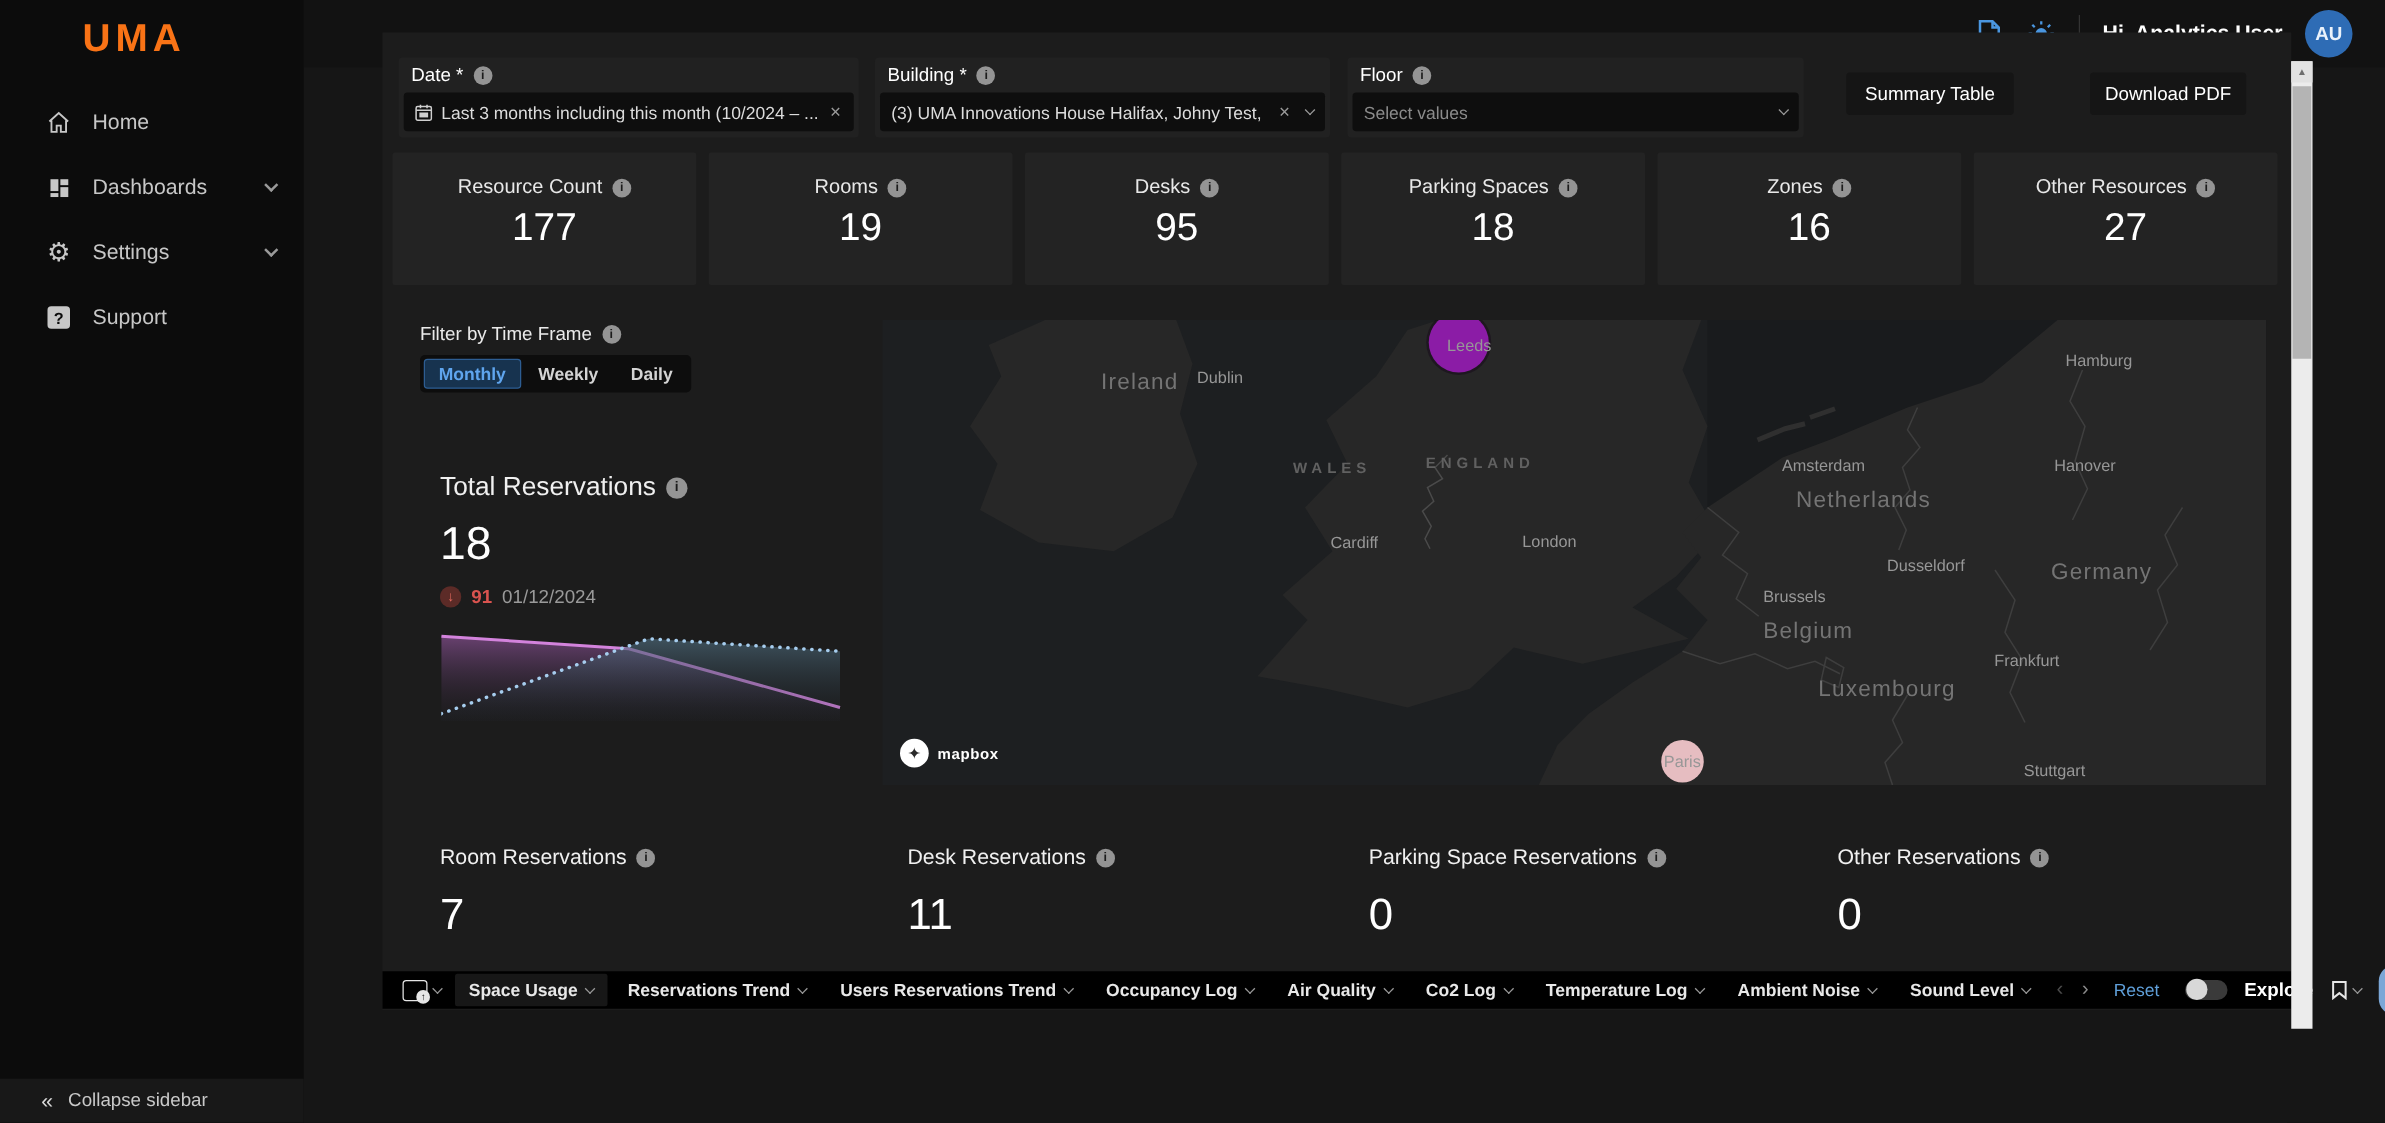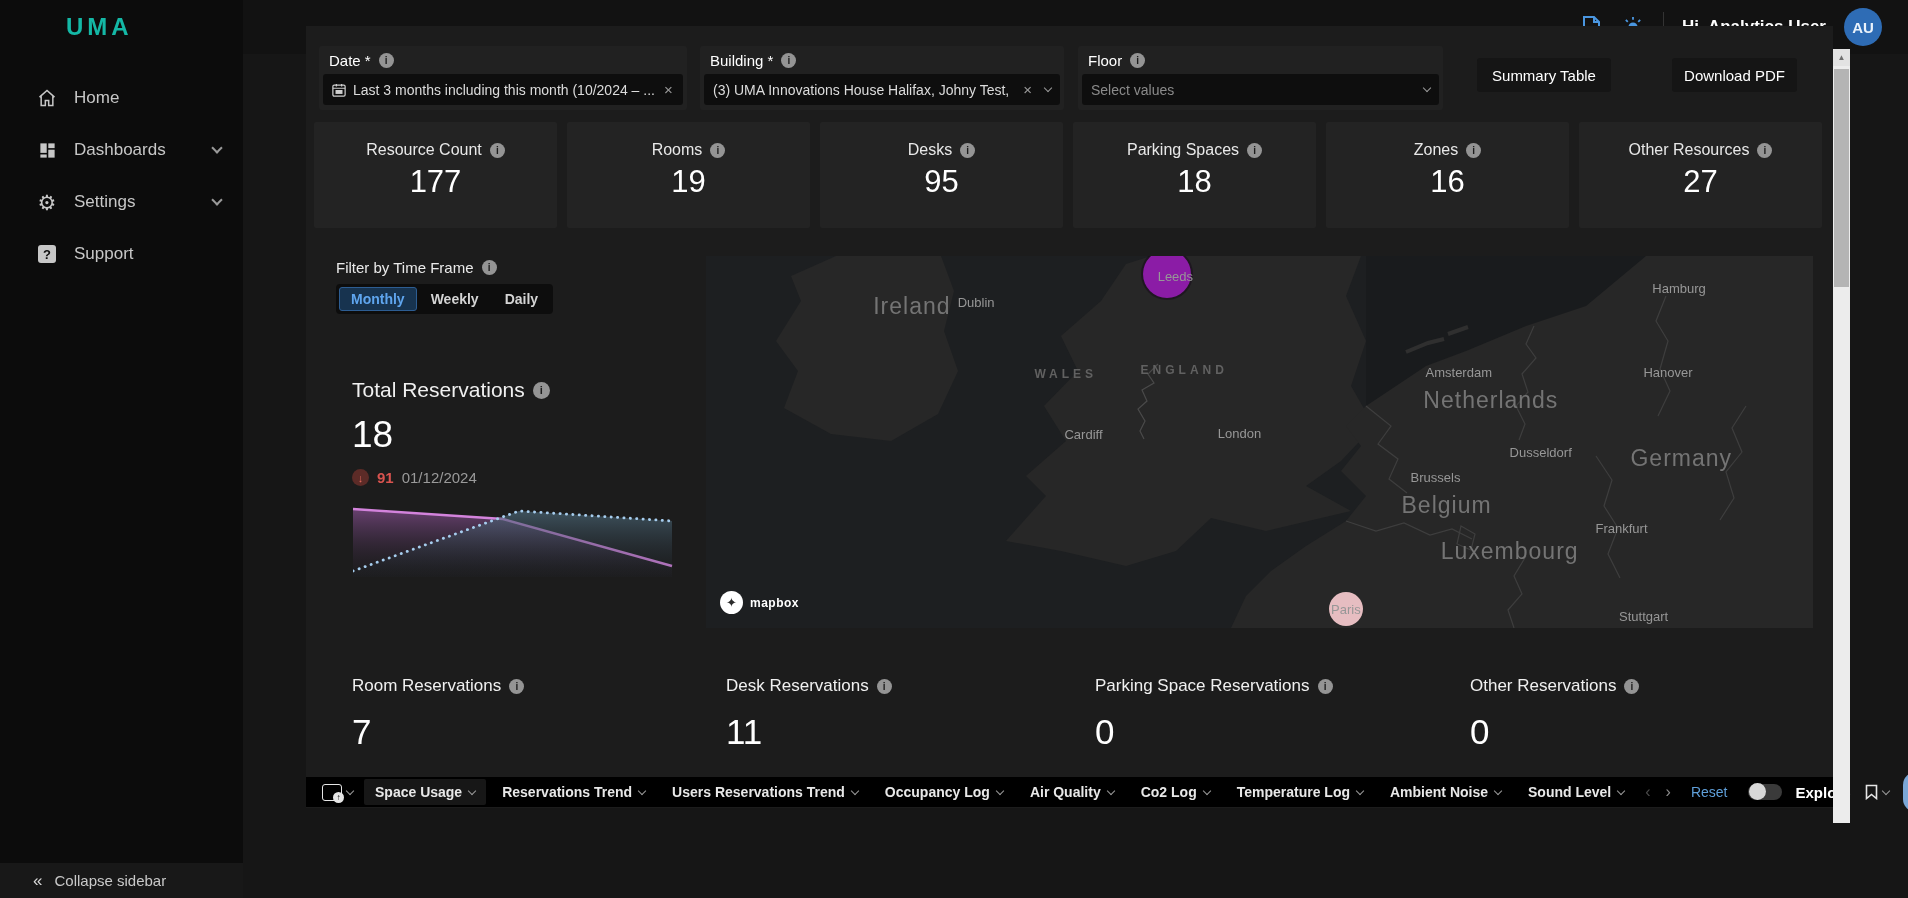--- a/index.html
+++ b/index.html
@@ -2,21 +2,21 @@
 <html><head>
 <meta charset="utf-8">
 <style>
   * { margin:0; padding:0; box-sizing:border-box; }
   html,body { width:1908px; height:898px; overflow:hidden; background:#101010;
               font-family:"Liberation Sans","DejaVu Sans",sans-serif; }
   .app { display:flex; width:1908px; height:898px; }
 
   
   .sidebar { width:243px; background:#0c0c0c; display:flex; flex-direction:column; flex:0 0 243px; }
-  .logo { color:#14b8a6; font-size:24px; font-weight:700; letter-spacing:4px; padding:13px 0 0 66px; height:58px; }
+  .logo { color:#f97316; font-size:31px; font-weight:700; letter-spacing:4px; padding:13px 0 0 66px; height:58px; }
   .nav { margin-top:14px; }
   .nav-item { height:52px; display:flex; align-items:center; padding:0 22px 0 35px; color:#c7c7c7; font-size:17px; cursor:pointer; }
   .nav-item .nicon { width:24px; height:24px; margin-right:15px; display:flex; align-items:center; justify-content:center; }
   .nav-item svg { stroke:#c7c7c7; fill:none; stroke-width:1.8; }
   .gear { font-size:21px; color:#c7c7c7; line-height:1; }
   .qbox { width:18px; height:18px; background:#c7c7c7; color:#0c0c0c; border-radius:3px; font-size:13px; font-weight:700; display:flex; align-items:center; justify-content:center; }
   .chev { width:8px; height:8px; border-right:2px solid #9a9a9a; border-bottom:2px solid #9a9a9a; transform:rotate(45deg); margin-left:auto; margin-top:-4px; }
   .collapse-row { margin-top:auto; height:35px; background:#181818; display:flex; align-items:center; padding-left:33px; color:#c9c9c9; font-size:15px; cursor:pointer; }
   .collapse-row .dbl { margin-right:14px; font-size:17px; color:#d9d9d9; letter-spacing:-2px; }
 
@@ -59,21 +59,21 @@
   .delta-circ { width:17px; height:17px; border-radius:50%; background:#5c2b27; color:#e36a5e; font-size:11px; display:flex; align-items:center; justify-content:center; }
   .delta-val { color:#d9534f; font-size:15px; font-weight:700; }
   .delta-date { color:#9a9a9a; font-size:15px; }
   .sparkline { position:absolute; left:47px; top:473px; width:320px; height:78px; }
 
   
   .map { position:absolute; left:400px; top:230px; width:1107px; height:372px; background:#1d1f21; overflow:hidden; }
   .map svg.land { position:absolute; left:0; top:0; }
   .mlabel { position:absolute; transform:translate(-50%,-50%); white-space:nowrap; }
   .ml-city { font-size:13px; color:#979797; }
-  .ml-country { font-size:23px; color:#747474; letter-spacing:1px;text-align:right; }
+  .ml-country { font-size:18px; color:#747474; letter-spacing:1px;text-align:right; }
   .ml-region { font-size:12px; color:#616161; letter-spacing:4px; font-weight:700; }
   .marker { position:absolute; border-radius:50%; transform:translate(-50%,-50%); }
   .marker-purple { background:#8b1ca6; box-shadow:0 0 0 2px rgba(20,5,25,.45); }
   .marker-pink { background:#e6bdc1; }
   .mapbox-logo { position:absolute; left:14px; bottom:14px; display:flex; align-items:center; gap:7px; cursor:pointer; }
   .mb-circle { width:23px; height:23px; border-radius:50%; background:#fff; display:flex; align-items:center; justify-content:center; }
   .mb-circle .star { color:#2b2b2b; font-size:13px; line-height:1; }
   .mb-text { color:#fff; font-size:12px; font-weight:700; letter-spacing:.5px; }
 
   

